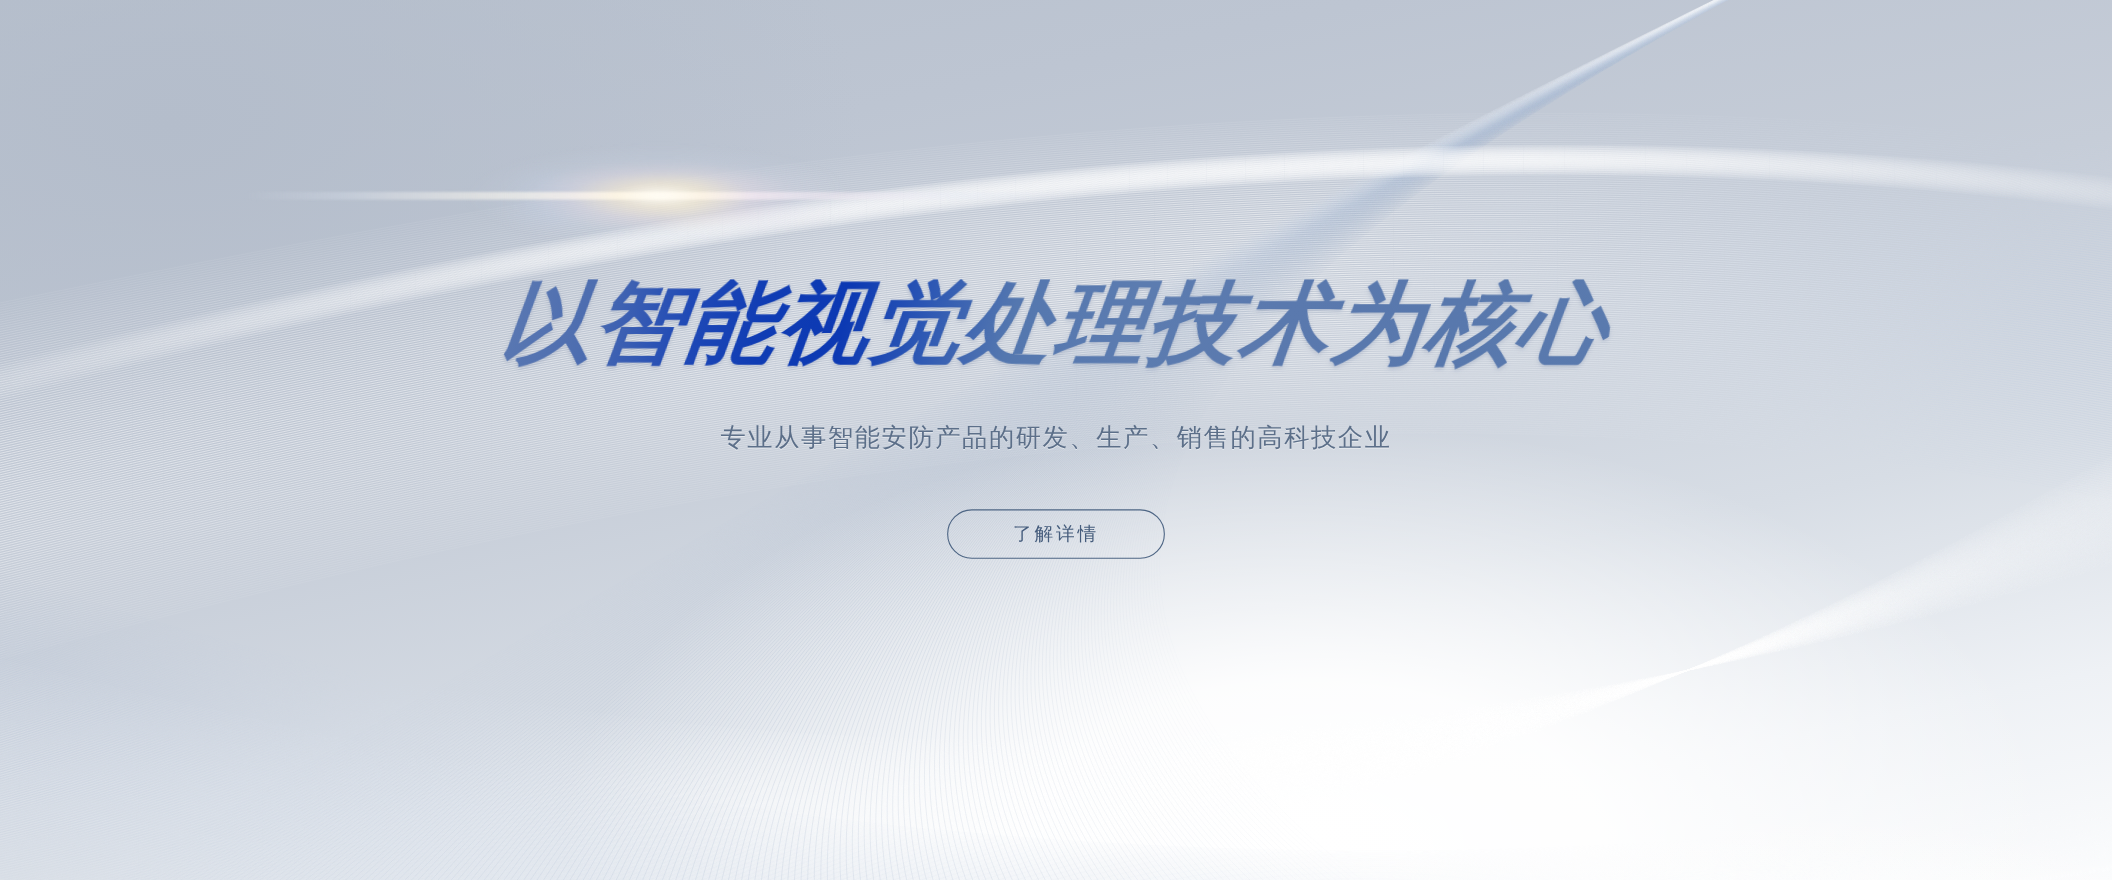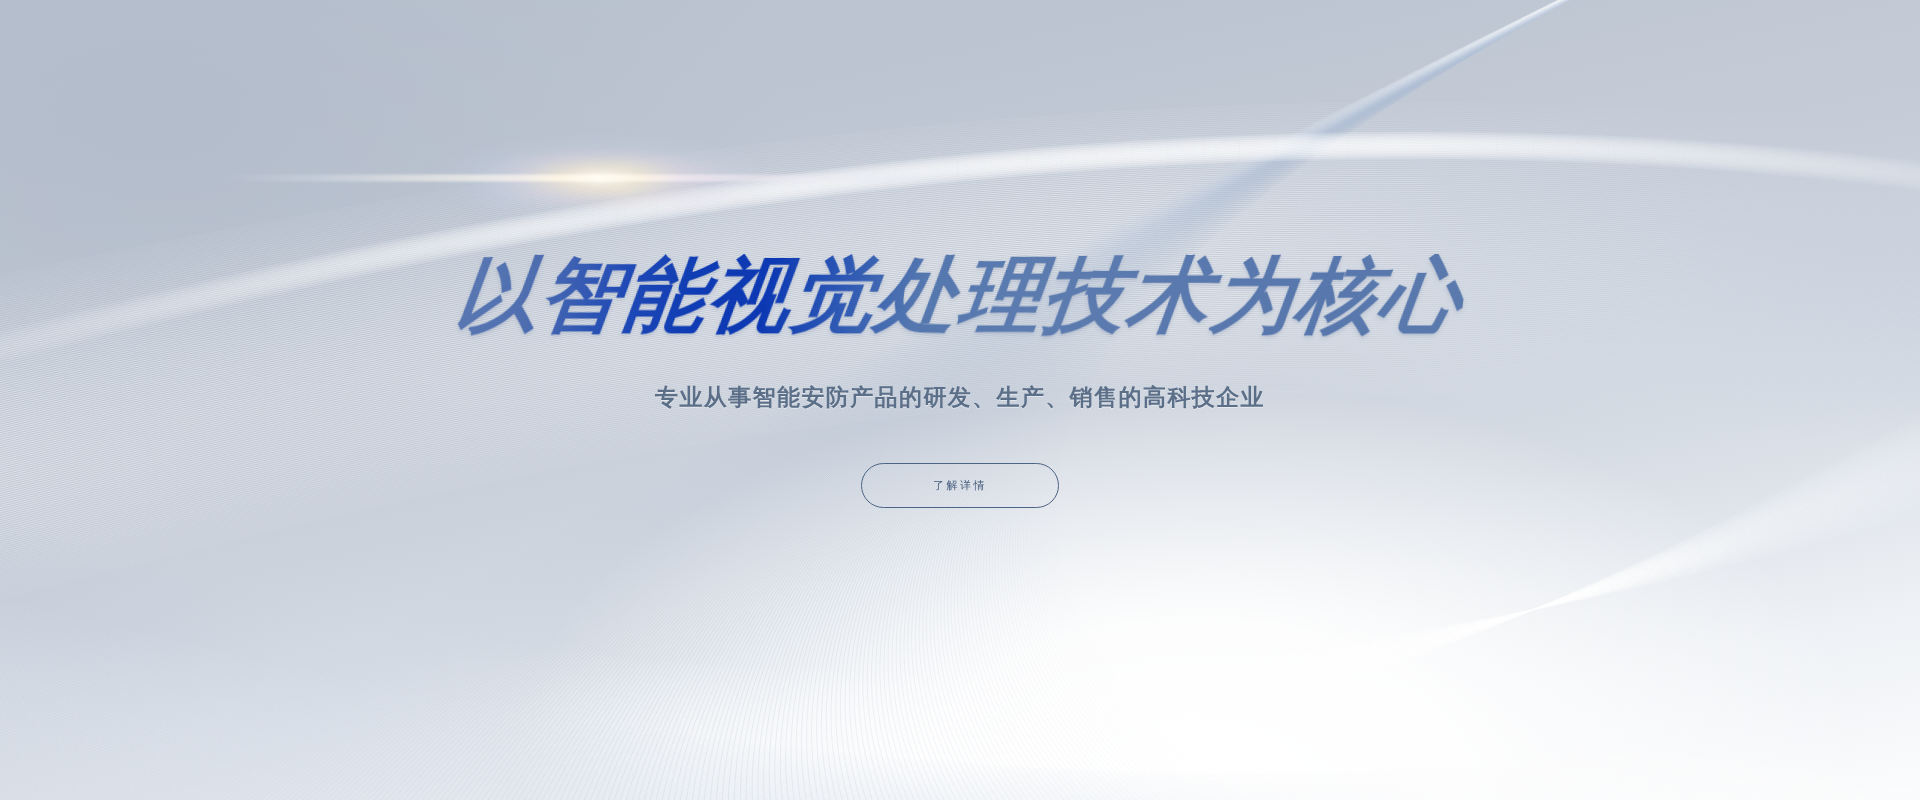--- a/index.html
+++ b/index.html
@@ -75,32 +75,32 @@
       #5878ad 85%,
       #5a7aae 100%);
     -webkit-background-clip:text;background-clip:text;
     color:transparent;-webkit-text-fill-color:transparent;
     transform:skewX(-7deg);
     filter:drop-shadow(0 2px 2px rgba(90,110,150,0.22));
   }
   .subtitle{
     margin:0;padding:0;margin-top:46px;
     font-family:"DejaVu Sans","Liberation Sans",sans-serif;
-    font-size:23px;font-weight:700;letter-spacing:1.4px;
+    font-size:23px;font-weight:400;letter-spacing:1.4px;
     color:#5c6f89;white-space:nowrap;
     text-shadow:0 1px 0 rgba(255,255,255,0.45);
   }
   .cta{
     margin-top:50px;
     width:198px;height:45px;
     display:flex;align-items:center;justify-content:center;
     border:1.4px solid #4d6584;border-radius:999px;
     background:transparent;cursor:pointer;
     font-family:"DejaVu Sans","Liberation Sans",sans-serif;
-    font-size:11px;letter-spacing:2.5px;color:#455c7c;
+    font-size:17px;letter-spacing:2.5px;color:#455c7c;
     box-sizing:border-box;
   }
 </style>
 </head>
 <body>
 
 <div id="hero">
 
   <svg class="mesh" viewBox="0 0 1920 800" preserveAspectRatio="none" aria-hidden="true">
     <defs>

